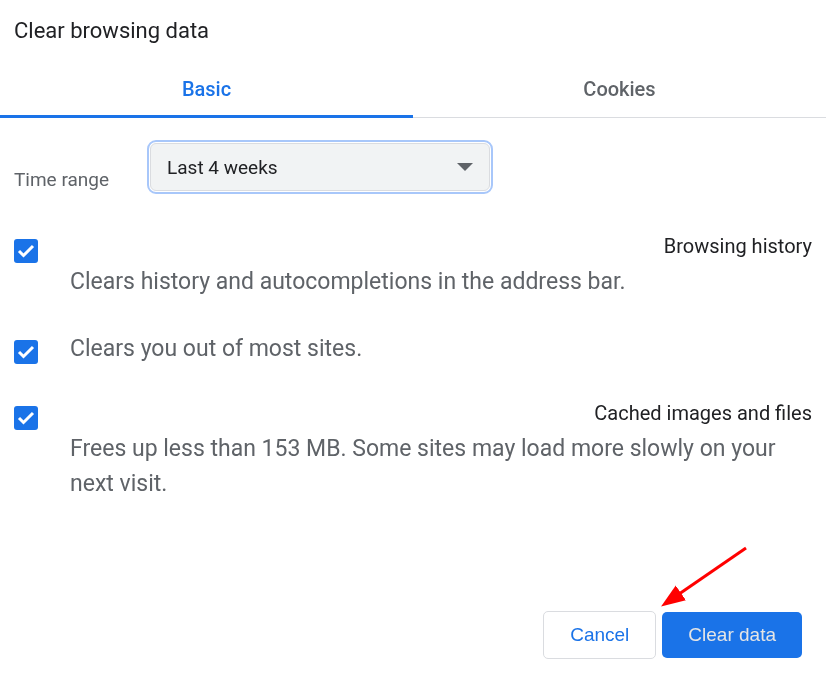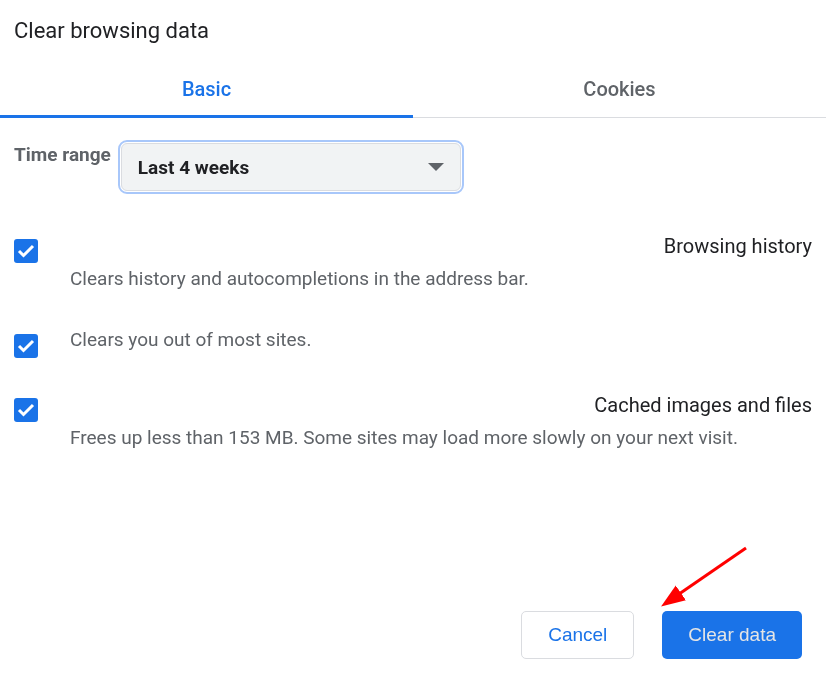--- a/index.html
+++ b/index.html
@@ -40,24 +40,23 @@
       border-bottom: 3px solid #1a73e8;
     }
     .tab.inactive {
       color: #5f6368;
     }
     .content {
       padding: 25px 14px 0 14px;
     }
     .time-range-row {
       display: flex;
-      align-items: flex-start;
-      gap: 10px;
+      align-items: flex-end;
+      gap: 41px;
       margin-bottom: 40px;
-      font-weight: bold;
     }
     .time-range-label {
       font-size: 19px;
       color: #5f6368;
     }
     .select-wrap {
       position: relative;
       width: 340px;
     }
     .select-box {
@@ -110,30 +109,31 @@
       flex: 1;
     }
     .option-title {
       font-size: 20px;
       color: #202124;
       margin-bottom: 4px;
       line-height: 1.5;
       text-align: right;
     }
     .option-desc {
-      font-size: 19px;
+      font-size: 23px;
       color: #5f6368;
       line-height: 1.5;
     }
     .footer {
       position: absolute;
       bottom: 14px;
       right: 24px;
       display: flex;
-      gap: 28px;
+      gap: 6px;
+      align-items: center;
     }
     .btn {
       padding: 12px 26px;
       font-size: 19px;
       border-radius: 5px;
       cursor: pointer;
       font-weight: 500;
       border: none;
     }
     .btn-cancel {

